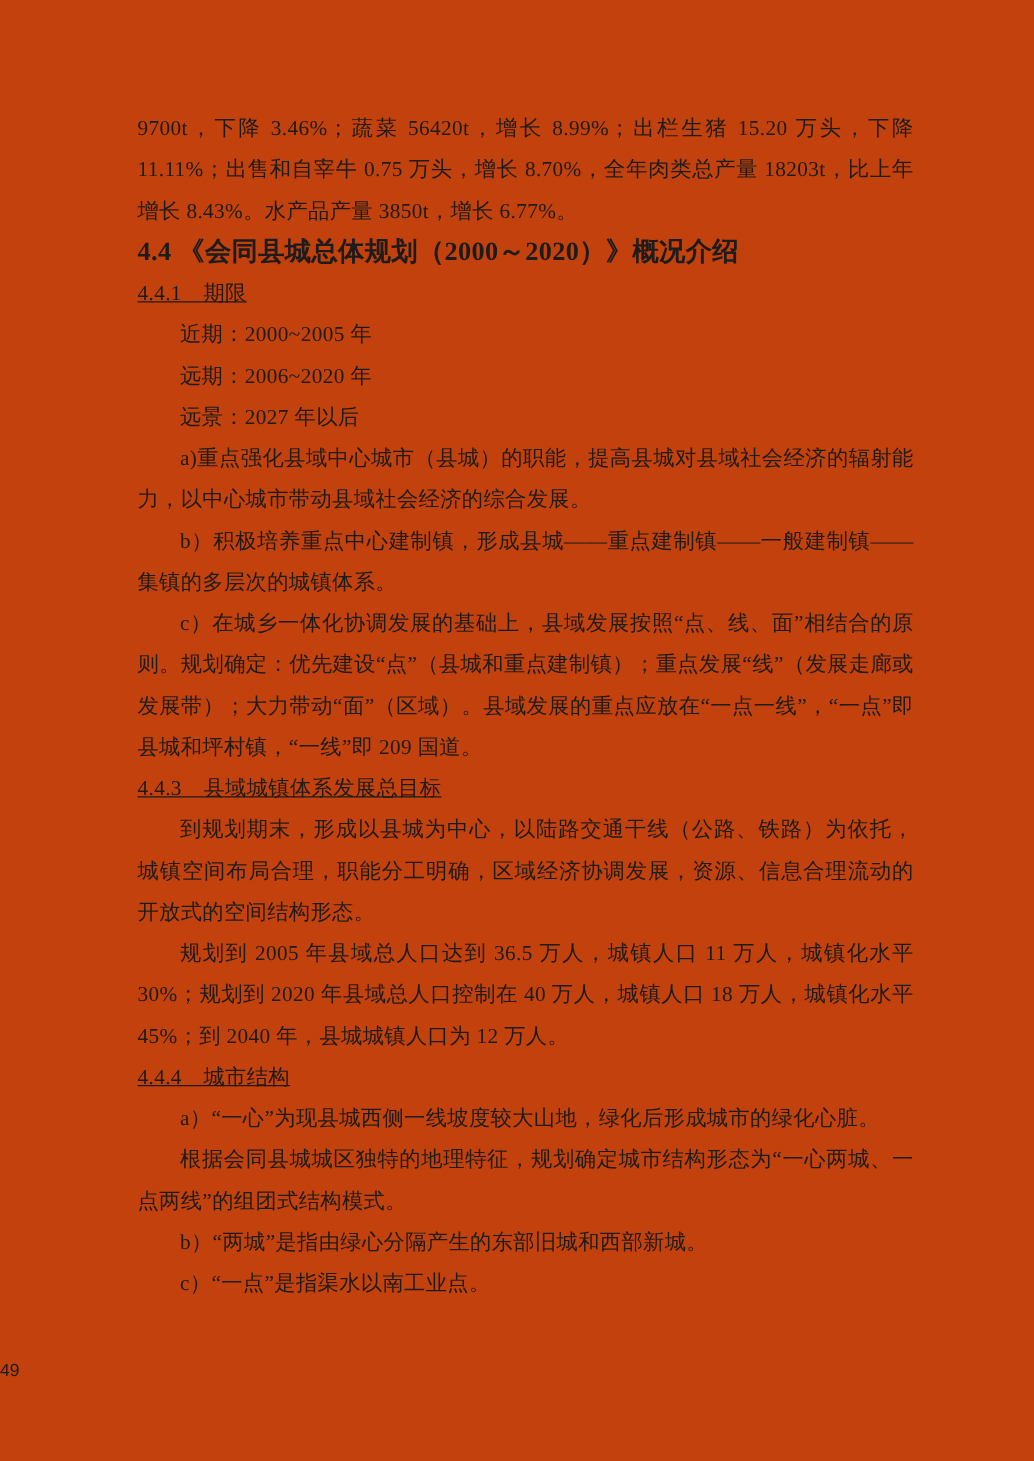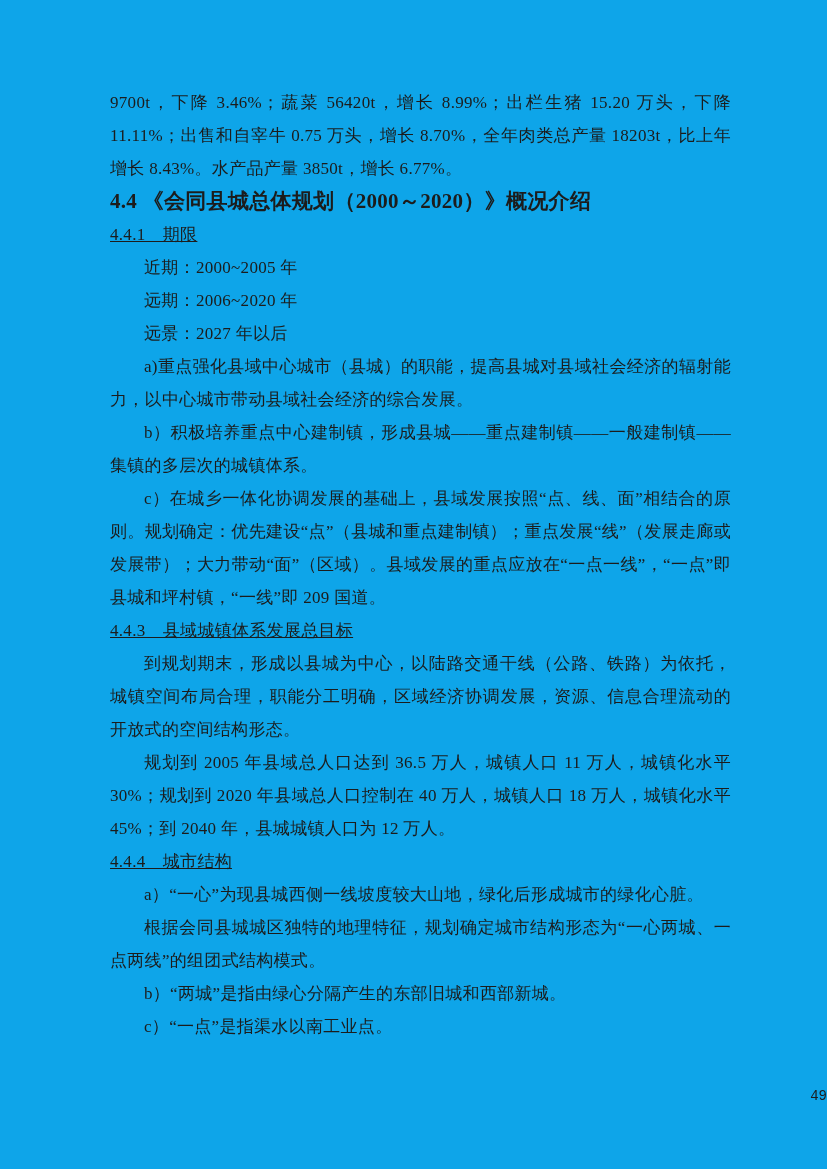--- a/index.html
+++ b/index.html
@@ -4,21 +4,21 @@
 <style>
   html, body {
     margin: 0;
     padding: 0;
     background: #ffffff;
   }
   .page {
     position: relative;
     width: 827px;
     height: 1169px;
-    background: #0ea5e9;
+    background: #c2410c;
     color: #1c1c1c;
     font-family: "Liberation Serif", "DejaVu Serif", serif;
     overflow: hidden;
   }
   .content {
     position: absolute;
     left: 110px;
     top: 86px;
     width: 621px;
     font-size: 17px;
@@ -50,24 +50,24 @@
   }
   .term-line {
     text-indent: 2em;
     text-align: left;
   }
   .footer {
     position: absolute;
     left: 0;
     right: 0;
     top: 1088px;
-    text-align: right;
+    text-align: left;
     font-size: 14px;
     color: #1c1c1c;
-    font-family: Liberation Mono, monospace;
+    font-family: Liberation Sans, sans-serif;
   }
 </style>
 </head>
 <body>
 
 <div class="page">
   <div class="content">
     <p class="para-noindent">9700t，下降 3.46%；蔬菜 56420t，增长 8.99%；出栏生猪 15.20 万头，下降 11.11%；出售和自宰牛 0.75 万头，增长 8.70%，全年肉类总产量 18203t，比上年增长 8.43%。水产品产量 3850t，增长 6.77%。</p>
     <p class="heading-main">4.4 《会同县城总体规划（2000～2020）》概况介绍</p>
     <p class="heading-sub">4.4.1　期限</p>

